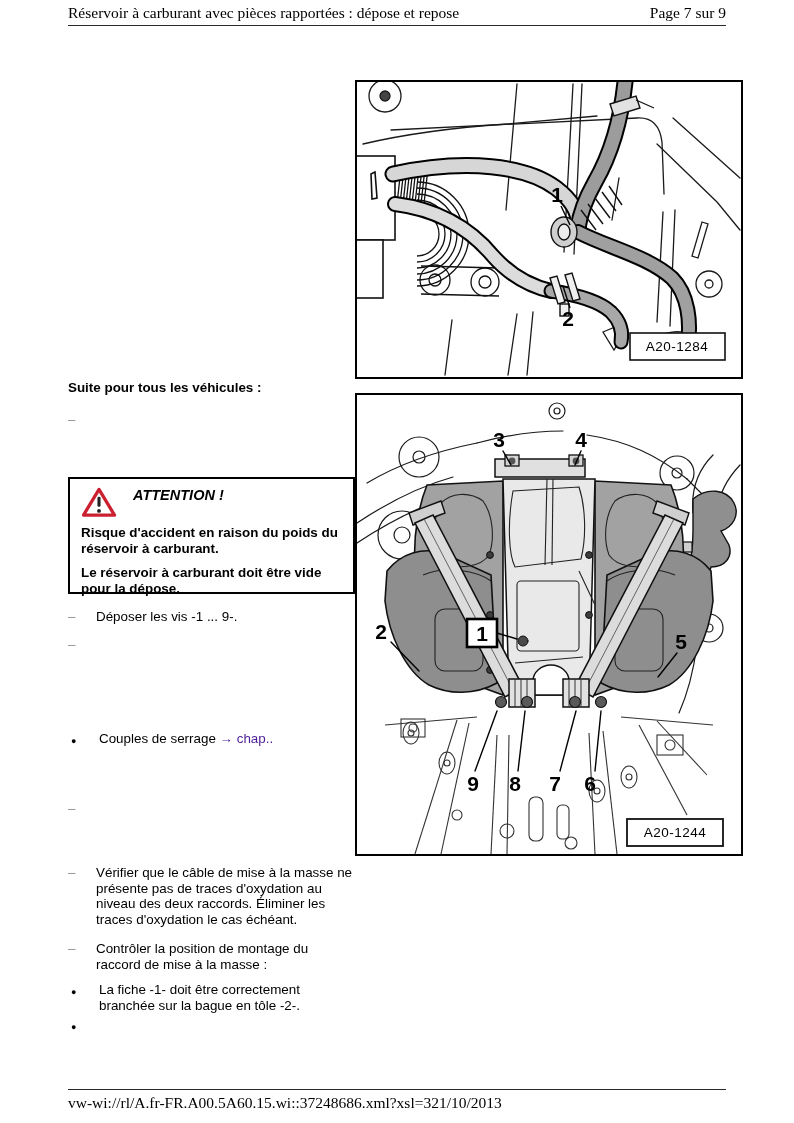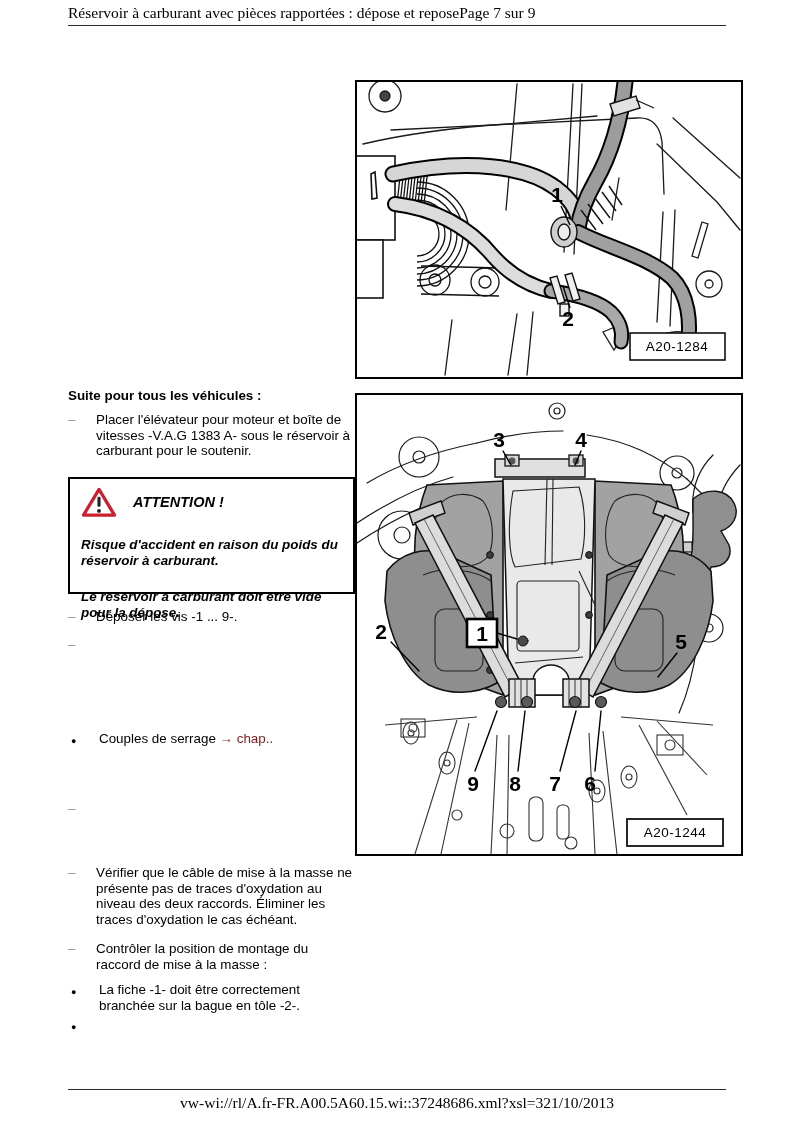--- a/index.html
+++ b/index.html
@@ -1,39 +1,39 @@
 <!DOCTYPE html>
 <html><head>
 <meta charset="utf-8">
 <style>
   html,body{margin:0;padding:0;background:#fff;}
   .page{position:relative;width:794px;height:1123px;background:#fff;overflow:hidden;
         font-family:"Liberation Sans",sans-serif;color:#000;}
   .serif{font-family:"Liberation Serif",serif;}
-  .hdr{position:absolute;left:68px;width:658px;top:4px;display:flex;
+  .hdr{position:absolute;left:68px;width:658px;top:4px;display:flex;justify-content:space-between;
        font-size:15.5px;}
   .hdr-rule{position:absolute;left:68px;width:658px;top:25px;border-top:1px solid #2a2a2a;}
-  .ftr{position:absolute;left:68px;width:658px;top:1094px;display:flex;justify-content:center;
+  .ftr{position:absolute;left:68px;width:658px;top:1094px;display:flex;justify-content:flex-start;
        font-size:15.5px;}
   .ftr-rule{position:absolute;left:68px;width:658px;top:1089px;border-top:1px solid #2a2a2a;}
 
   .blk{position:absolute;left:68px;width:300px;font-size:13.4px;line-height:15.6px;}
   .bold{font-weight:bold;}
   .pre{white-space:pre-line;}
   .item{display:flex;}
   .mk{flex:none;width:28px;}
   .mk.dash{color:#8f8f8f;}
   .mk.dot{font-size:9px;padding-top:3px;padding-left:3px;color:#000;}
-  .red{color:#7f1d1d;}
+  .red{color:#4c1d95;}
 
   .warn{position:absolute;left:68px;top:477px;width:287px;height:117px;box-sizing:border-box;
         border:2px solid #000;padding:8px 11px;background:#fff;}
-  .warn-head{display:flex;align-items:center;height:30px;}
+  .warn-head{display:flex;align-items:flex-start;height:30px;}
   .warn-title{font-weight:bold;font-style:italic;font-size:14.5px;margin-left:16px;}
-  .warn-p{font-weight:bold;font-style:italic;font-size:13.4px;line-height:16px;margin-top:20px;
+  .warn-p{font-weight:bold;font-size:13.4px;line-height:16px;margin-top:8px;
           white-space:pre-line;}
 
   .figure{position:absolute;border:2px solid #000;background:#fff;}
   .fig1{left:355px;top:80px;width:384px;height:295px;}
   .fig2{left:355px;top:393px;width:384px;height:459px;}
   svg{display:block;}
   .callout{font-family:"Liberation Sans",sans-serif;font-weight:bold;font-size:21px;fill:#000;}
   .idtext{font-family:"Liberation Sans",sans-serif;font-size:13.5px;fill:#000;letter-spacing:.5px;}
 </style>
 </head>
@@ -276,27 +276,24 @@
         <path d="M238,376 L244,316" stroke="#000" stroke-width="1.4"></path>
         <text class="callout" x="233" y="396" text-anchor="middle">6</text>
       </g>
       <g>
         <rect x="270" y="424" width="96" height="27" fill="#fff" stroke="#111" stroke-width="1.8"></rect>
         <text class="idtext" x="318" y="442" text-anchor="middle">A20-1244</text>
       </g>
     </svg>
   </div>
 
-  <div class="blk bold" style="top:388px">Suite pour tous les véhicules :</div>
+  <div class="blk bold" style="top:380px">Suite pour tous les véhicules :</div>
 
   <div class="blk item" style="top:412px">
     <span class="mk dash">–</span>
-    <span class="pre">Placer l'élévateur pour moteur et boîte de
-vitesses -V.A.G 1383 A- sous le réservoir à
-carburant pour le soutenir.</span>
   </div>
 
   <div class="warn">
     <div class="warn-head">
       <svg width="36" height="31" viewBox="0 0 36 32">
         <path d="M18,2.5 L34,29 L2,29 Z" fill="#fff" stroke="#cb2030" stroke-width="3.4" stroke-linejoin="round"></path>
         <rect x="16.4" y="10" width="3.2" height="10.5" rx="1.4" fill="#222"></rect>
         <circle cx="18" cy="24.7" r="2" fill="#222"></circle>
       </svg>
       <span class="warn-title">ATTENTION !</span>

